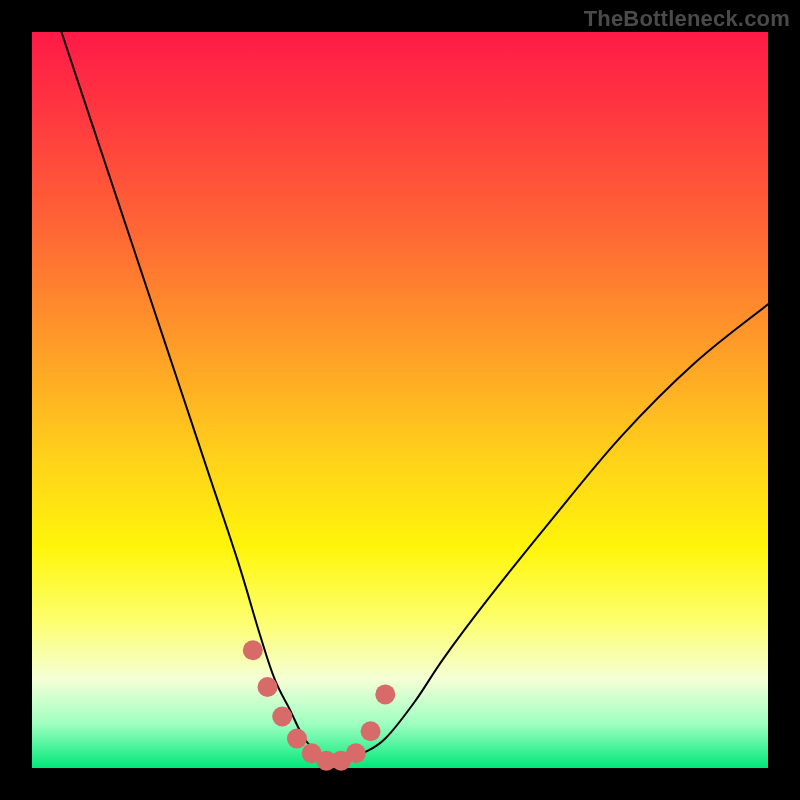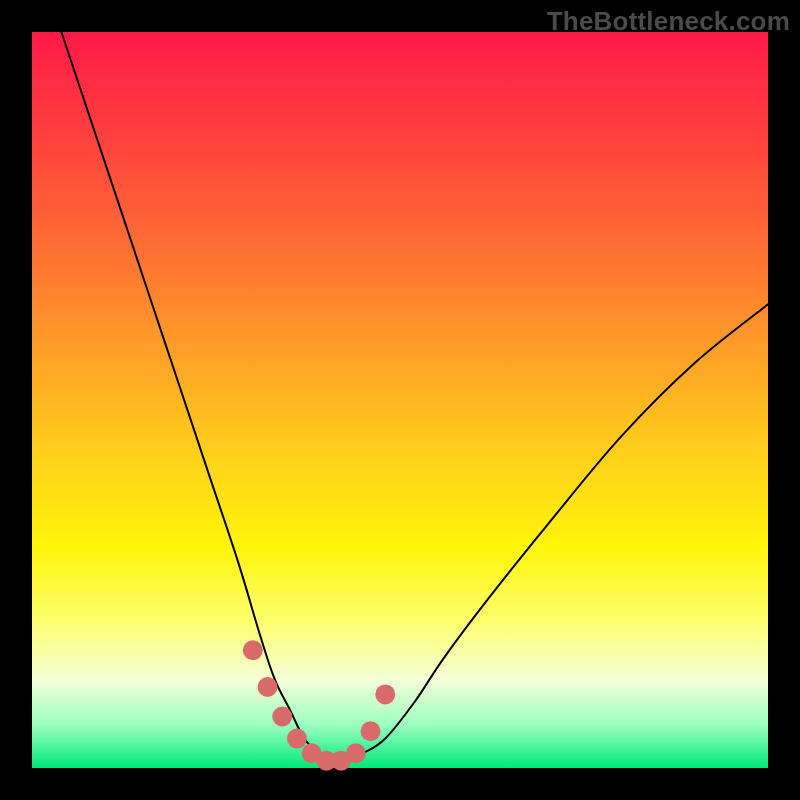--- a/index.html
+++ b/index.html
@@ -33,21 +33,21 @@
       #fdff6e 80%,
       #f4ffd6 88%,
       #9effc1 94%,
       #00e87a 100%);
   }
   .watermark {
     position: absolute;
     top: 6px;
     right: 10px;
     color: #4a4a4a;
-    font-size: 26px;
+    font-size: 22px;
     font-weight: 600;
     letter-spacing: 0.2px;
     user-select: none;
   }
   svg.curve {
     position: absolute;
     left: 0;
     top: 0;
     width: 736px;
     height: 736px;

